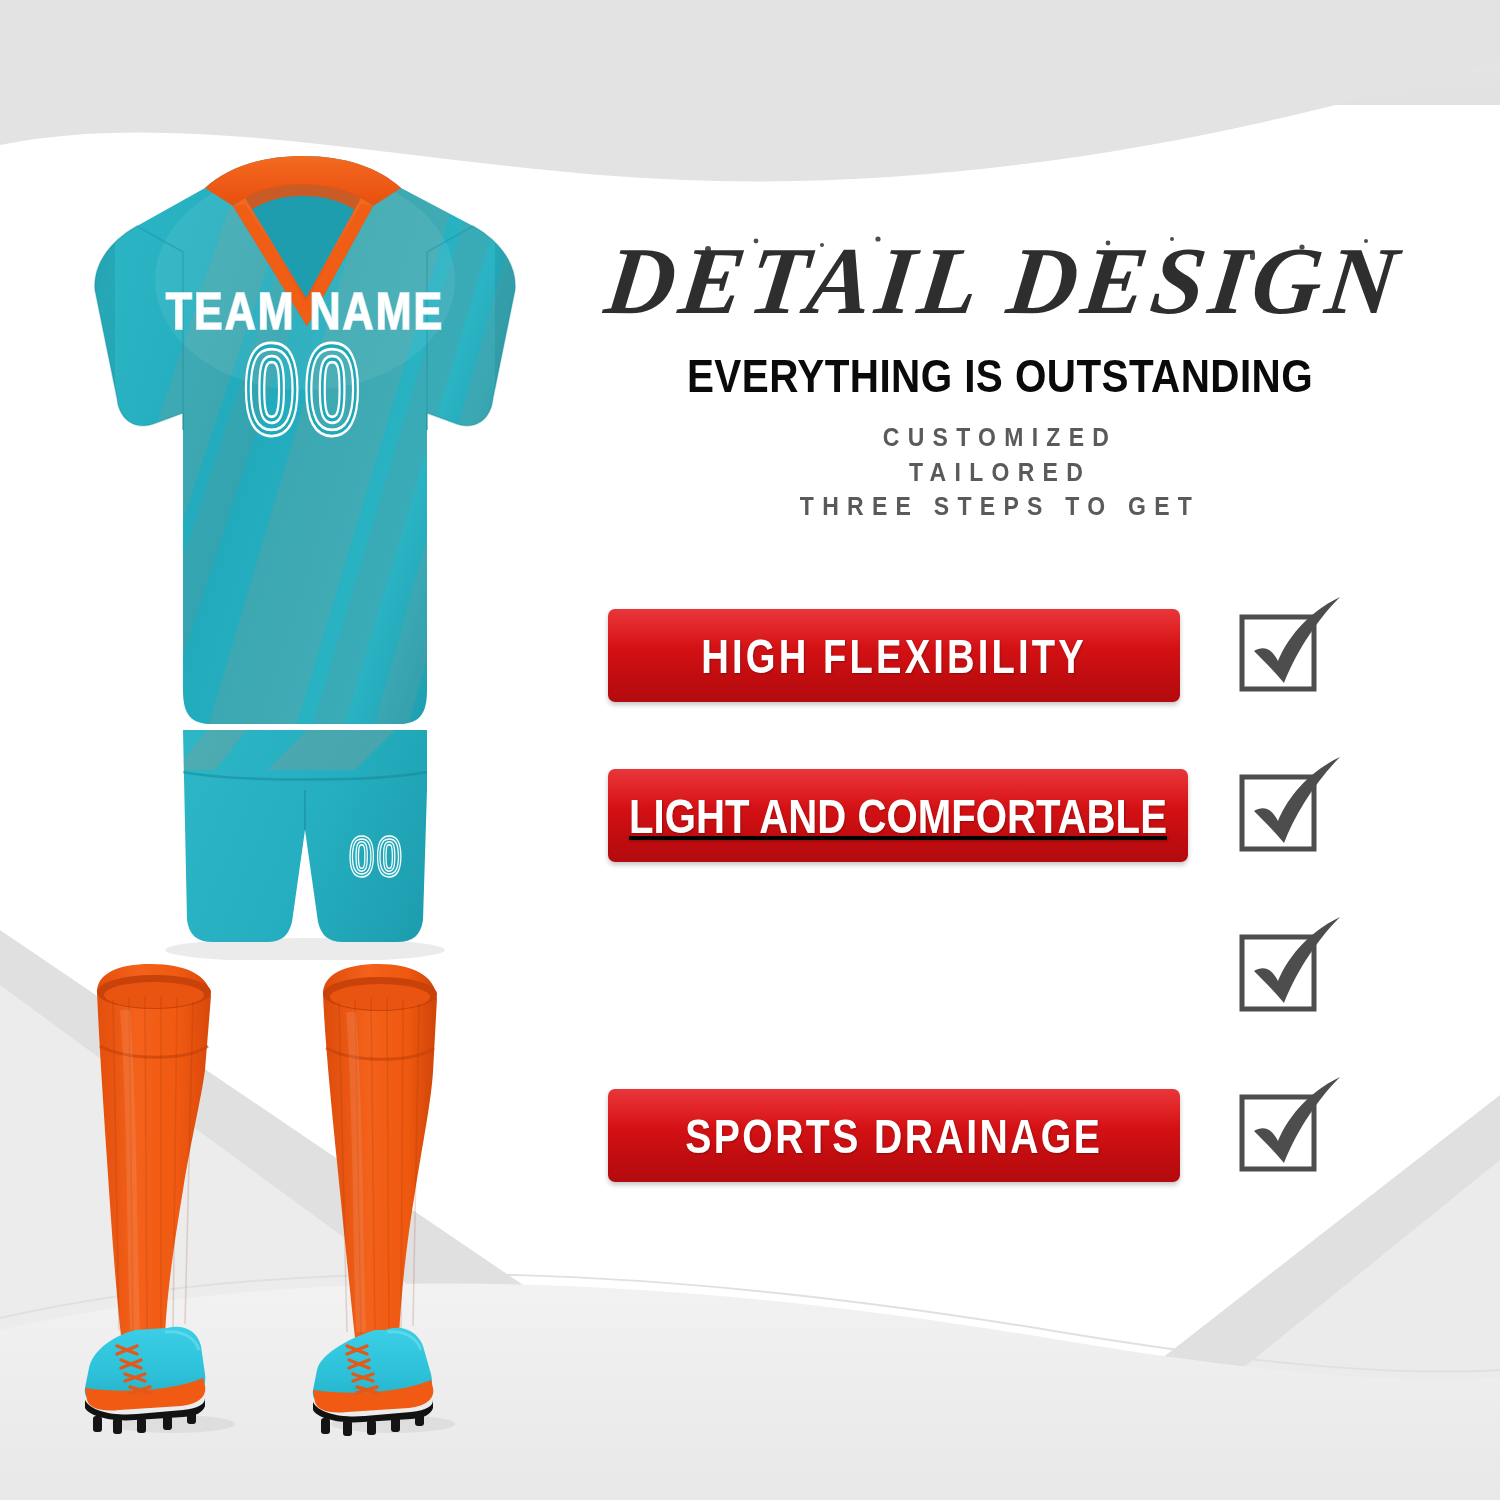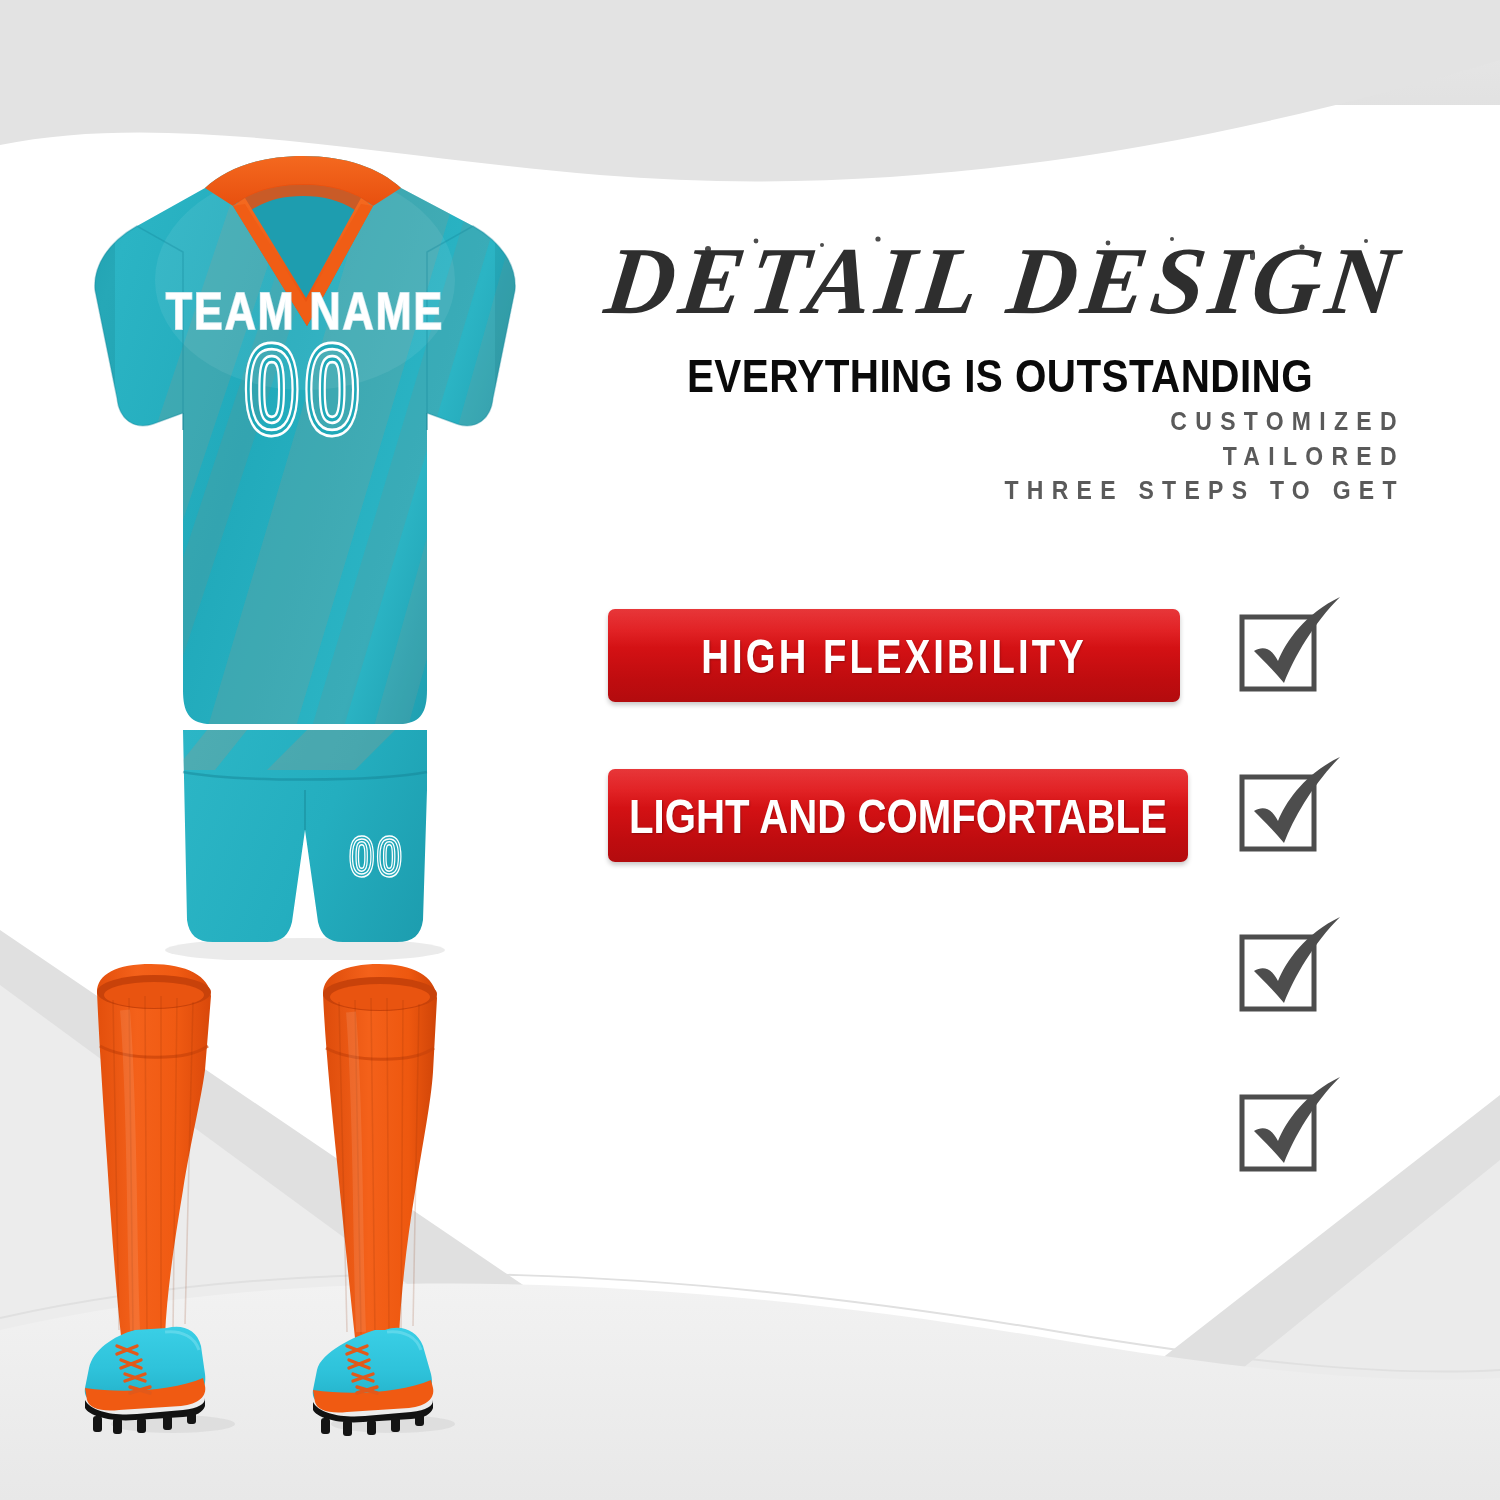--- a/index.html
+++ b/index.html
@@ -32,21 +32,21 @@
     font-size:47px;font-weight:bold;
     letter-spacing:0.5px;
     color:#0a0a0a;
     font-family:"Liberation Sans", sans-serif;
     transform:scaleX(0.86);
     transform-origin:center center;
     white-space:nowrap;
     line-height:1.0;
   }
   .taglines{
-    position:absolute;left:0;top:404px;width:880px;text-align:right;
+    position:absolute;left:0;top:420px;width:880px;text-align:center;
     color:#5a5a5a;
   }
   .tagline{
     font-size:25px;font-weight:bold;letter-spacing:9px;
     line-height:1.38;
     transform:scaleX(0.92);
   }
 
   
   .features{position:absolute;left:48px;top:597px;width:880px;}
@@ -77,21 +77,21 @@
     font-weight:bold;
     font-size:46px;
     letter-spacing:1px;
     white-space:nowrap;
     transform:scaleX(0.80);
     text-shadow:1px 1px 2px rgba(0,0,0,0.28);
     font-family:"Liberation Sans", sans-serif;
   }
   .f0 .banner{width:572px;}
   .f0 .banner-label{font-size:49px;letter-spacing:4px;transform:scaleX(0.78);}
-  .f1 .banner{width:580px;}
+  .f1 .banner{width:580px;text-decoration:underline;}
   .f1 .banner-label{font-size:49px;letter-spacing:0px;transform:scaleX(0.82);}
   .f2 .banner{width:572px;}
   .f2 .banner-label{font-size:49px;letter-spacing:3px;transform:scaleX(0.80);}
   .f3 .banner{width:572px;}
   .f3 .banner-label{font-size:49px;letter-spacing:3px;transform:scaleX(0.80);}
 
   .checkmark{
     position:absolute;left:620px;top:-6px;width:120px;height:120px;
   }
 </style>
@@ -437,20 +437,23 @@
 
       <div class="feature-row f2">
         <svg class="checkmark" viewBox="0 0 120 120">
           <rect x="14" y="26" width="72" height="72" fill="#ffffff" stroke="#4d4d4d" stroke-width="5"></rect>
           <path d="M26,60 C36,54 44,58 50,70 C58,50 78,22 112,6
                    C86,32 66,66 56,92 C46,80 34,68 26,60 Z" fill="#4d4d4d"></path>
         </svg>
       </div>
 
       <div class="feature-row f3">
+        <div class="banner">
+          <span class="banner-label">SPORTS DRAINAGE</span>
+        </div>
         <svg class="checkmark" viewBox="0 0 120 120">
           <rect x="14" y="26" width="72" height="72" fill="#ffffff" stroke="#4d4d4d" stroke-width="5"></rect>
           <path d="M26,60 C36,54 44,58 50,70 C58,50 78,22 112,6
                    C86,32 66,66 56,92 C46,80 34,68 26,60 Z" fill="#4d4d4d"></path>
         </svg>
       </div>
 
     </div>
   </div>
 

